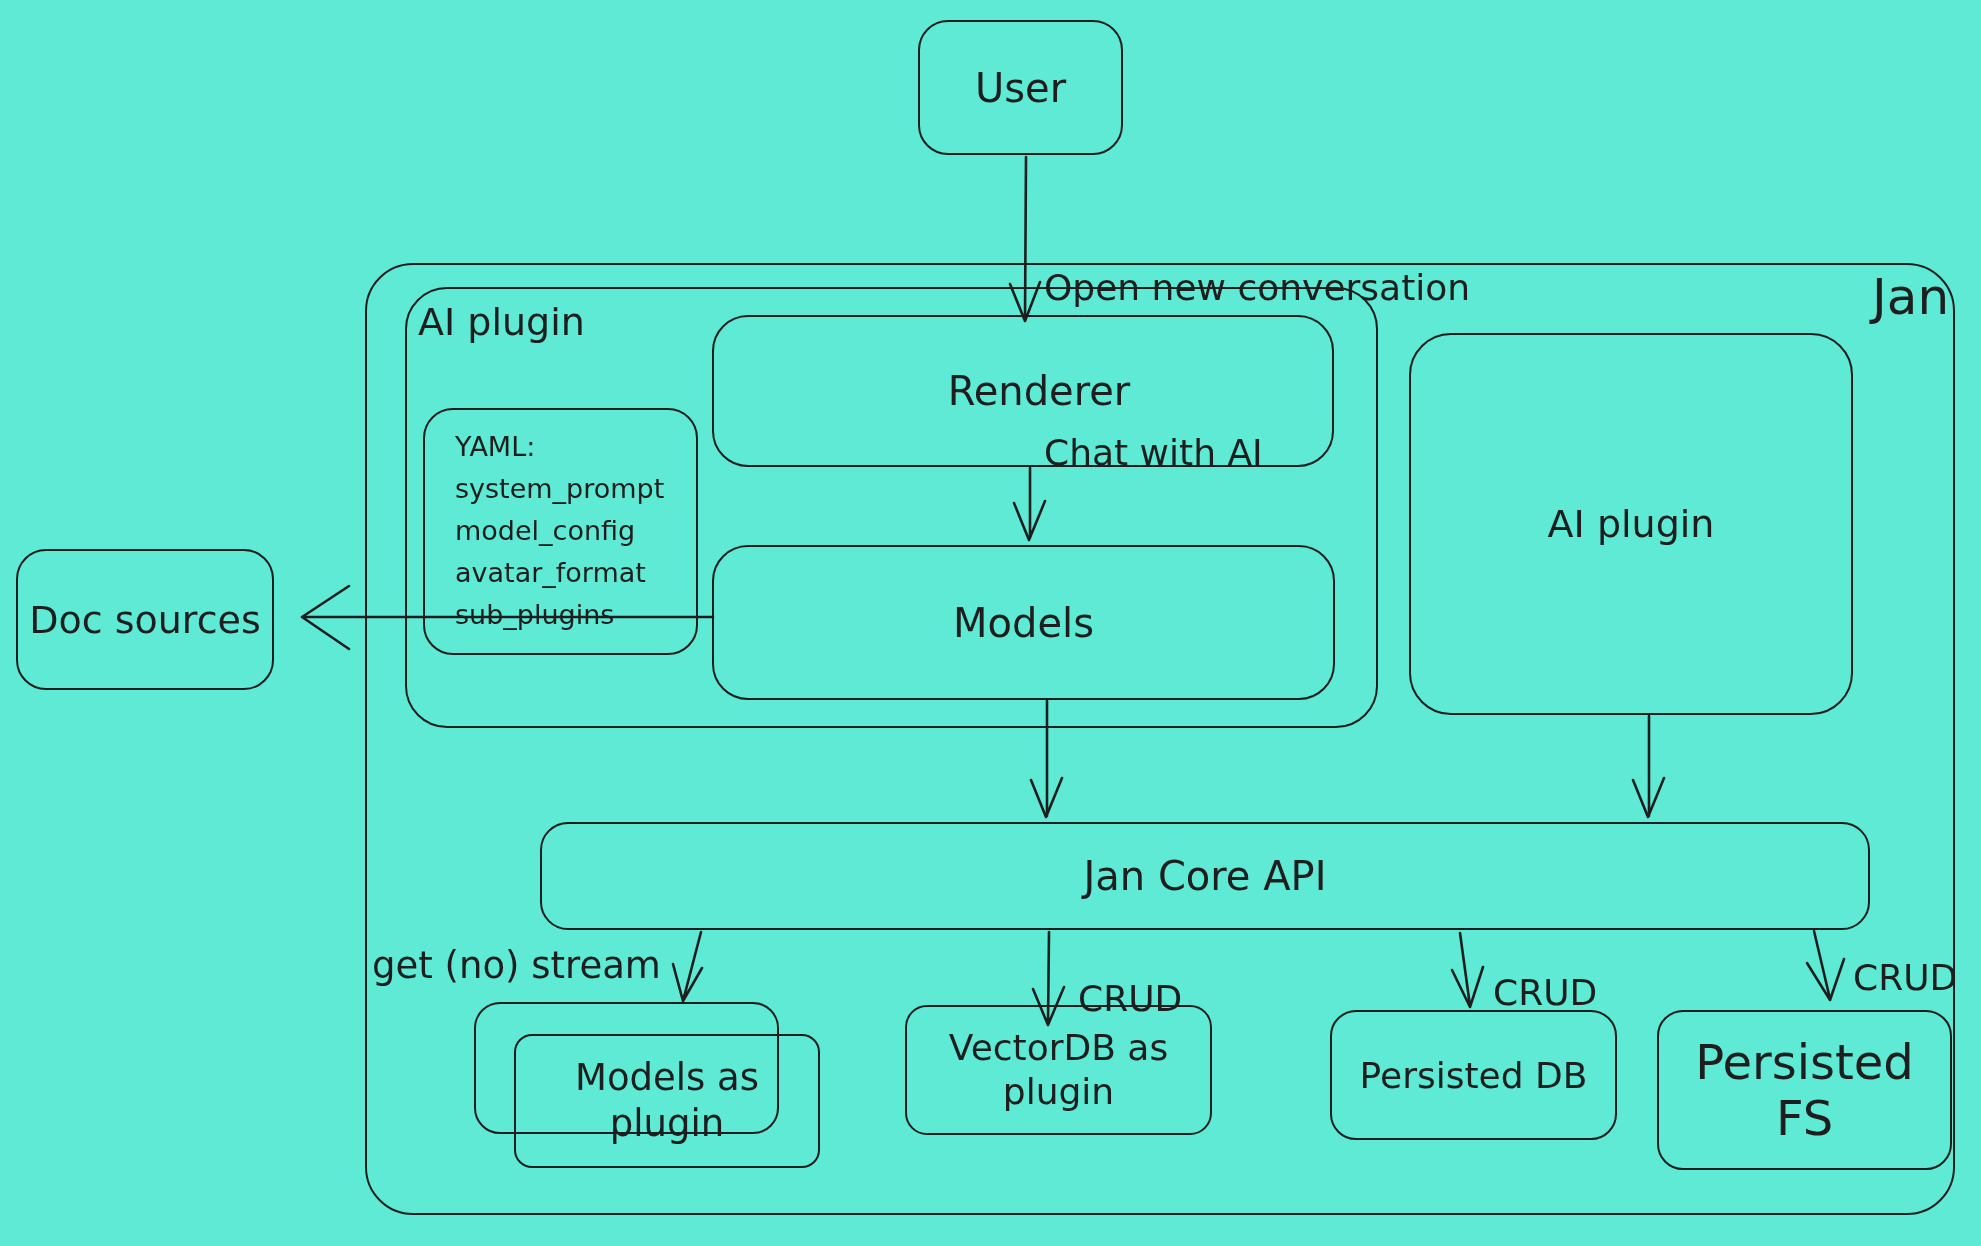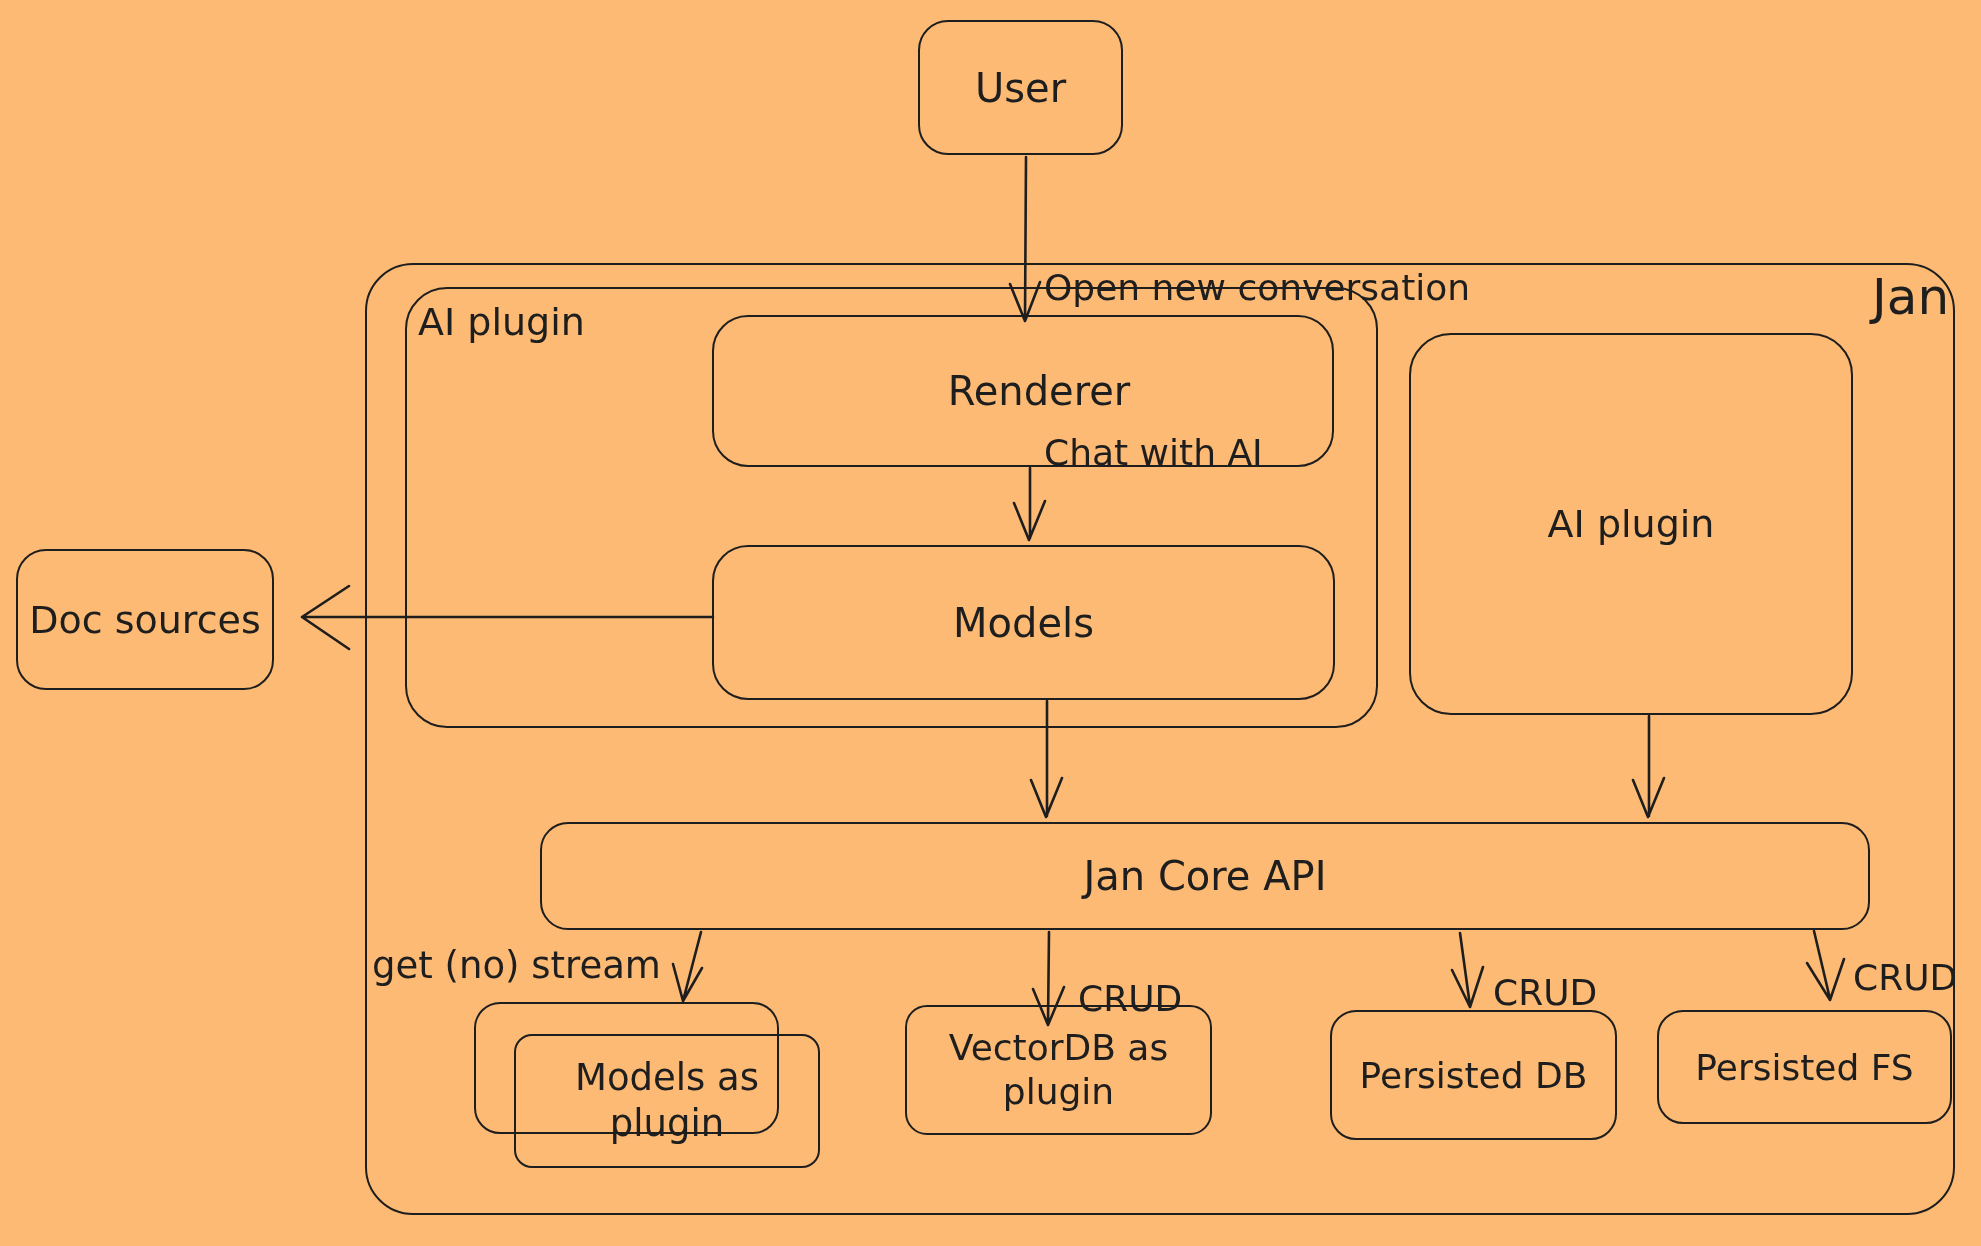--- a/index.html
+++ b/index.html
@@ -1,19 +1,19 @@
 <!DOCTYPE html>
 <html><head>
 <meta charset="utf-8">
 <style>
   html,body{margin:0;padding:0;background:#ffffff;}
   .canvas{
     position:relative;
     width:1981px;height:1246px;
-    background:#fdba74;
+    background:#5eead4;
     color:#1e1e1e;
     font-family:"DejaVu Sans", sans-serif;
     overflow:hidden;
   }
   .box{
     position:absolute;
     border:2.6px solid #1e1e1e;
     background:transparent;
     box-sizing:border-box;
   }
@@ -55,20 +55,29 @@
   <div class="box" style="left:365px;top:263px;width:1590px;height:952px;border-radius:48px;"></div>
   <div class="lbl" style="left:1872px;top:268px;font-size:50px;">Jan</div>
 
   <div class="box" style="left:405px;top:287px;width:973px;height:441px;border-radius:42px;"></div>
   <div class="lbl" style="left:418px;top:300px;font-size:38px;">AI plugin</div>
 
   <div class="box node" style="left:712px;top:315px;width:622px;height:152px;border-radius:36px;font-size:40px;padding-left:32px;">
     <span>Renderer</span>
   </div>
 
+  <div class="box" style="left:423px;top:408px;width:275px;height:247px;border-radius:30px;">
+    <div class="yaml-text">
+      <div>YAML:</div>
+      <div>system_prompt</div>
+      <div>model_config</div>
+      <div>avatar_format</div>
+      <div>sub_plugins</div>
+    </div>
+  </div>
 
   <div class="box node" style="left:712px;top:545px;width:623px;height:155px;border-radius:36px;font-size:40px;">
     <span>Models</span>
   </div>
 
   <div class="box node" style="left:16px;top:549px;width:258px;height:141px;border-radius:30px;font-size:38px;">
     <span>Doc sources</span>
   </div>
 
   <div class="box node" style="left:1409px;top:333px;width:444px;height:382px;border-radius:42px;font-size:38px;">
@@ -92,21 +101,21 @@
 
   <div class="box node" style="left:905px;top:1005px;width:307px;height:130px;border-radius:22px;font-size:36px;line-height:44px;">
     <div>VectorDB as</div>
     <div>plugin</div>
   </div>
 
   <div class="box node" style="left:1330px;top:1010px;width:287px;height:130px;border-radius:26px;font-size:36px;">
     <span>Persisted DB</span>
   </div>
 
-  <div class="box node" style="left:1657px;top:1010px;width:295px;height:114px;border-radius:26px;font-size:36px;">
+  <div class="box node" style="left:1657px;top:1010px;width:295px;height:160px;border-radius:26px;font-size:48px;">
     <span>Persisted FS</span>
   </div>
 
   <svg class="edges" viewBox="0 0 1981 1246" xmlns="http://www.w3.org/2000/svg">
     <path d="M1026 157 L1025 320 M1010 284 L1025 321 L1040 282"></path>
     <path d="M1030 468 L1030 538 M1014 503 L1029 540 L1045 501"></path>
     <path d="M713 617 L302 617 M349 586 L302 617 L349 649"></path>
     <path d="M1047 701 L1047 816 M1031 780 L1046 817 L1062 778"></path>
     <path d="M1649 716 L1649 816 M1633 780 L1648 817 L1664 778"></path>
     <path d="M701 932 L683 1001 M673 964 L683 1001 L702 968"></path>

